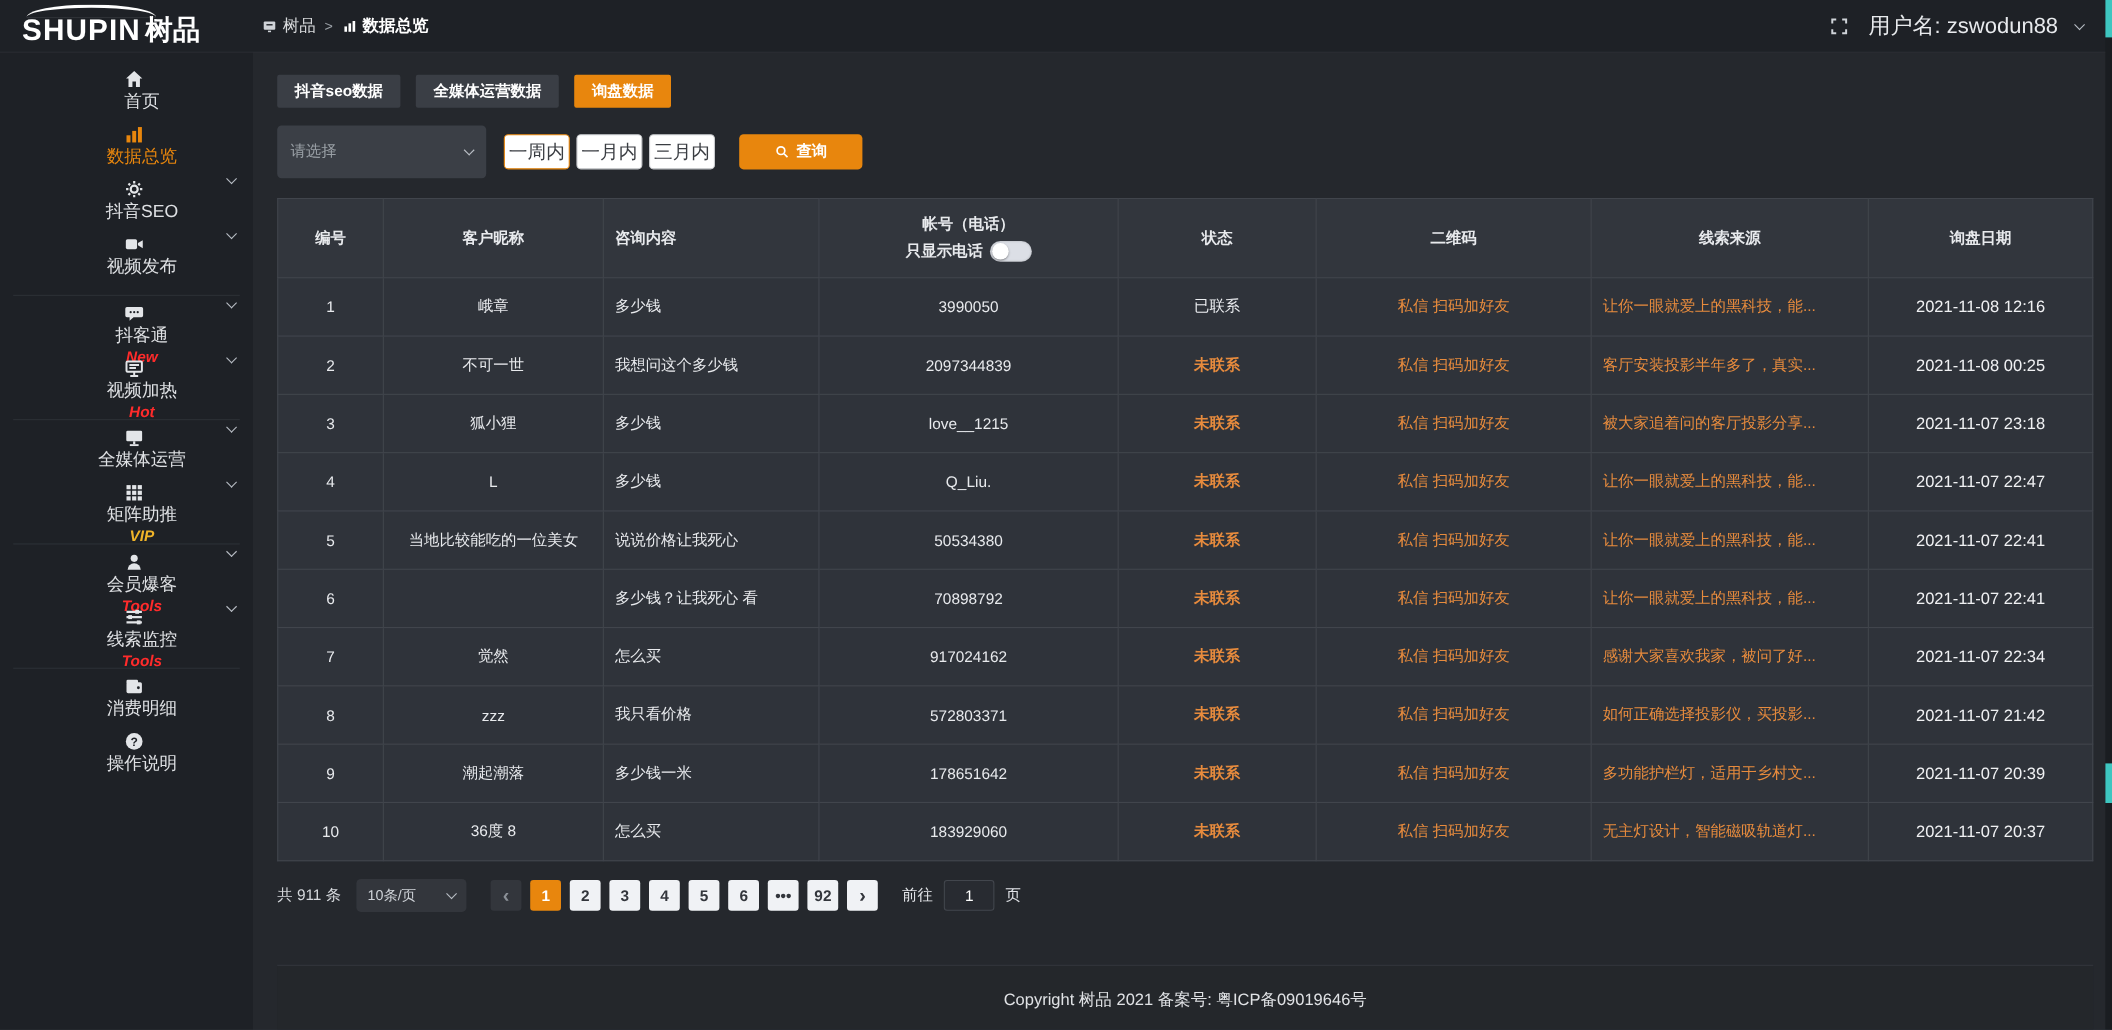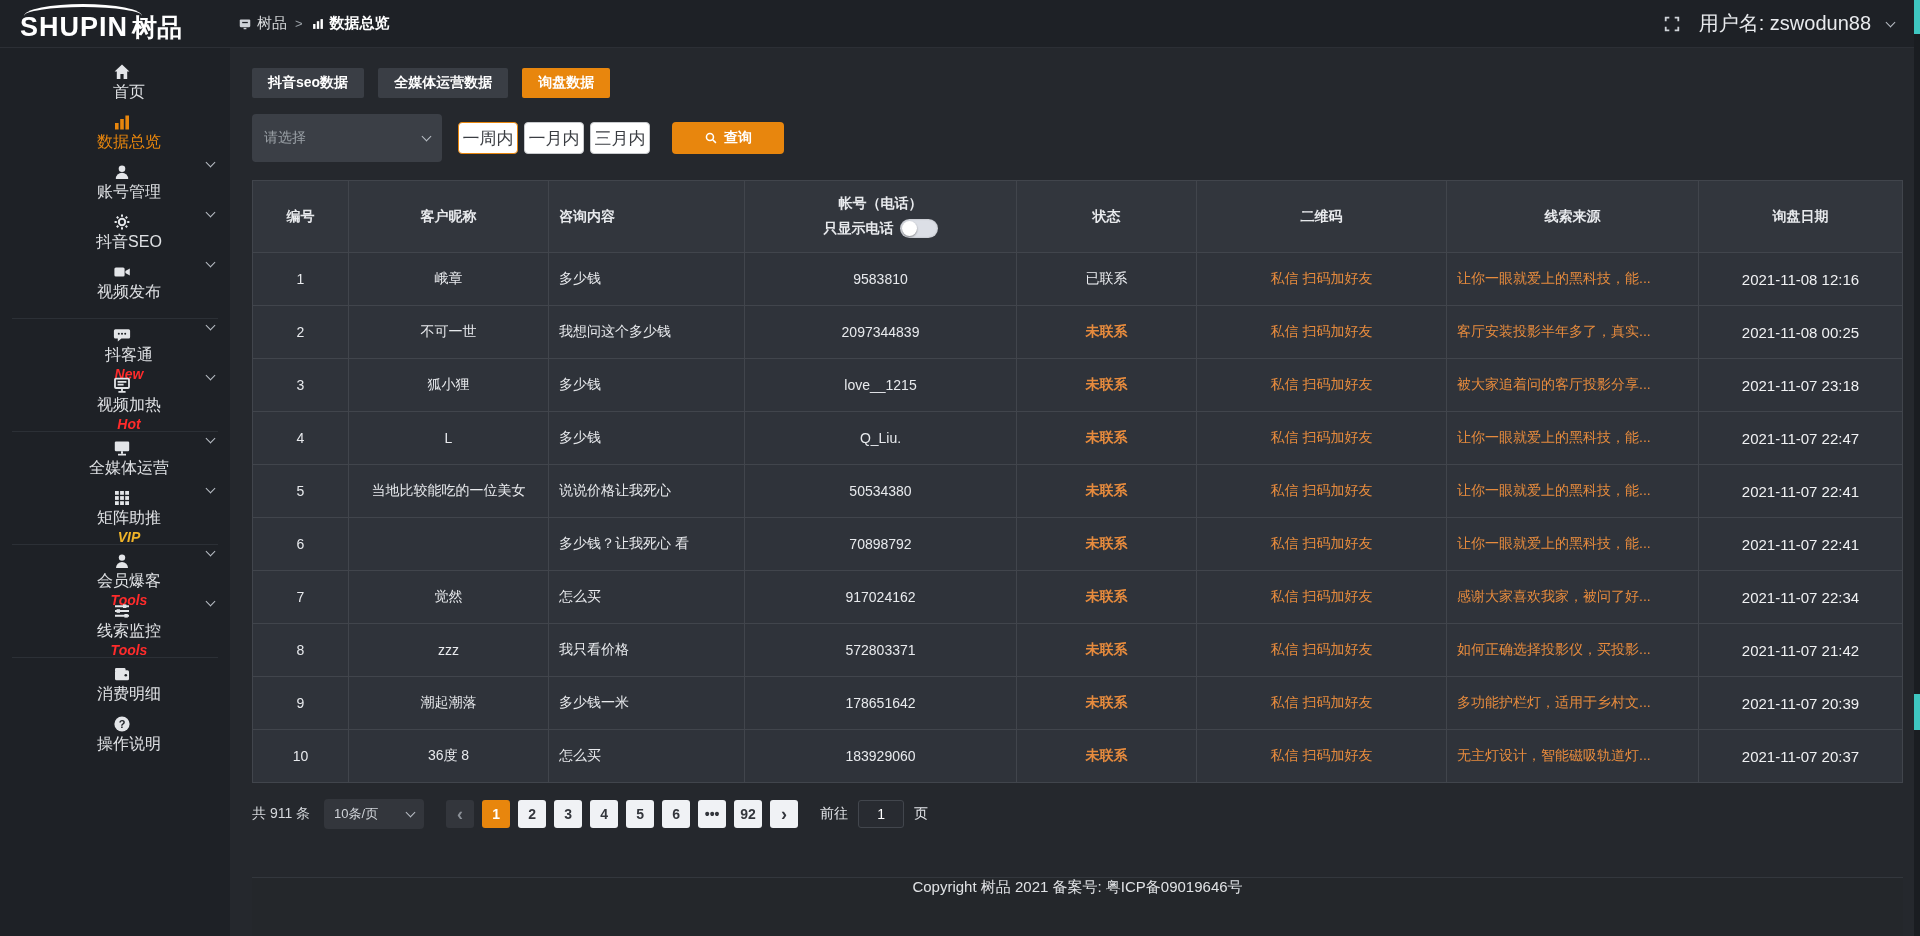--- a/index.html
+++ b/index.html
@@ -75,21 +75,21 @@
   .pg-total{color:#d5d8dc;margin-right:6px;}
   .pg-size{width:100px;height:30px;background:#33363c;border-radius:4px;display:flex;align-items:center;justify-content:space-between;padding:0 10px;color:#cfd3d8;font-size:13px;cursor:pointer;margin-right:14px;}
   .pg-btn{min-width:28px;height:28px;border-radius:3px;display:flex;align-items:center;justify-content:center;font-weight:700;cursor:pointer;background:var(--light-btn);color:#33363c;padding:0 4px;}
   .pg-btn.prev{background:#33363c;color:#8b9097;}
   .pg-btn.active{background:var(--accent-orange);color:#fff;}
   .pg-btn.arrow{font-size:18px;line-height:1;}
   .pg-goto{margin-left:14px;color:#e2e4e8;display:flex;align-items:center;gap:10px;}
   .pg-input{width:46px;height:28px;background:#282b31;border:1px solid #42464d;border-radius:3px;color:#fff;text-align:center;font-size:14px;}
 
   
-  .footer{margin-top:48px;border-top:1px solid #33373d;background:#24272b;flex:1;display:flex;justify-content:center;font-size:15px;color:#e0e2e5;}
+  .footer{margin-top:48px;border-top:1px solid #33373d;background:#24272b;flex:1;display:flex;justify-content:center;padding-top:22px;font-size:15px;color:#e0e2e5;}
 
   
   .scroll-strip{position:absolute;right:0;top:0;width:6px;height:936px;background:#1a1d21;}
   .scroll-thumb{position:absolute;right:0;width:6px;background:var(--scroll-teal);}
 </style>
 </head>
 <body>
 
 <header class="topbar">
   <div class="logo">
@@ -153,30 +153,20 @@
             <svg viewBox="0 0 20 20">
               <rect x="3" y="11" width="3.6" height="6.5" fill="currentColor"></rect>
               <rect x="8.2" y="7" width="3.6" height="10.5" fill="currentColor"></rect>
               <rect x="13.4" y="3.5" width="3.6" height="14" fill="currentColor"></rect>
             </svg>
           </span>
           <span class="sb-label">数据总览</span>
         </div>
         <div class="sb-item">
           <span class="icn">
-            <svg viewBox="0 0 20 20">
-              <circle cx="10" cy="6.8" r="3.3" fill="currentColor"></circle>
-              <path d="M3.8 17 a6.2 6.2 0 0 1 12.4 0 Z" fill="currentColor"></path>
-            </svg>
-          </span>
-          <span class="sb-label">账号管理</span>
-          <span class="chev"></span>
-        </div>
-        <div class="sb-item">
-          <span class="icn">
             <svg viewBox="0 0 20 20" fill="none" stroke="currentColor" stroke-width="2">
               <circle cx="10" cy="10" r="3.2"></circle>
               <path d="M10 2.6v2.2M10 15.2v2.2M2.6 10h2.2M15.2 10h2.2M4.8 4.8l1.5 1.5M13.7 13.7l1.5 1.5M4.8 15.2l1.5-1.5M13.7 6.3l1.5-1.5"></path>
             </svg>
           </span>
           <span class="sb-label">抖音SEO</span>
           <span class="chev"></span>
         </div>
         <div class="sb-item">
           <span class="icn">
@@ -351,21 +341,21 @@
           <th>二维码</th>
           <th>线索来源</th>
           <th>询盘日期</th>
         </tr>
       </thead>
       <tbody>
           <tr>
             <td>1</td>
             <td>峨章</td>
             <td class="left">多少钱</td>
-            <td>9583810</td>
+            <td>3990050</td>
             <td class="status-done">已联系</td>
             <td><a class="cell-link">私信</a> <a class="cell-link">扫码加好友</a></td>
             <td class="left"><a class="cell-link">让你一眼就爱上的黑科技，能...</a></td>
             <td class="date">2021-11-08 12:16</td>
           </tr>
           <tr>
             <td>2</td>
             <td>不可一世</td>
             <td class="left">我想问这个多少钱</td>
             <td>2097344839</td>

